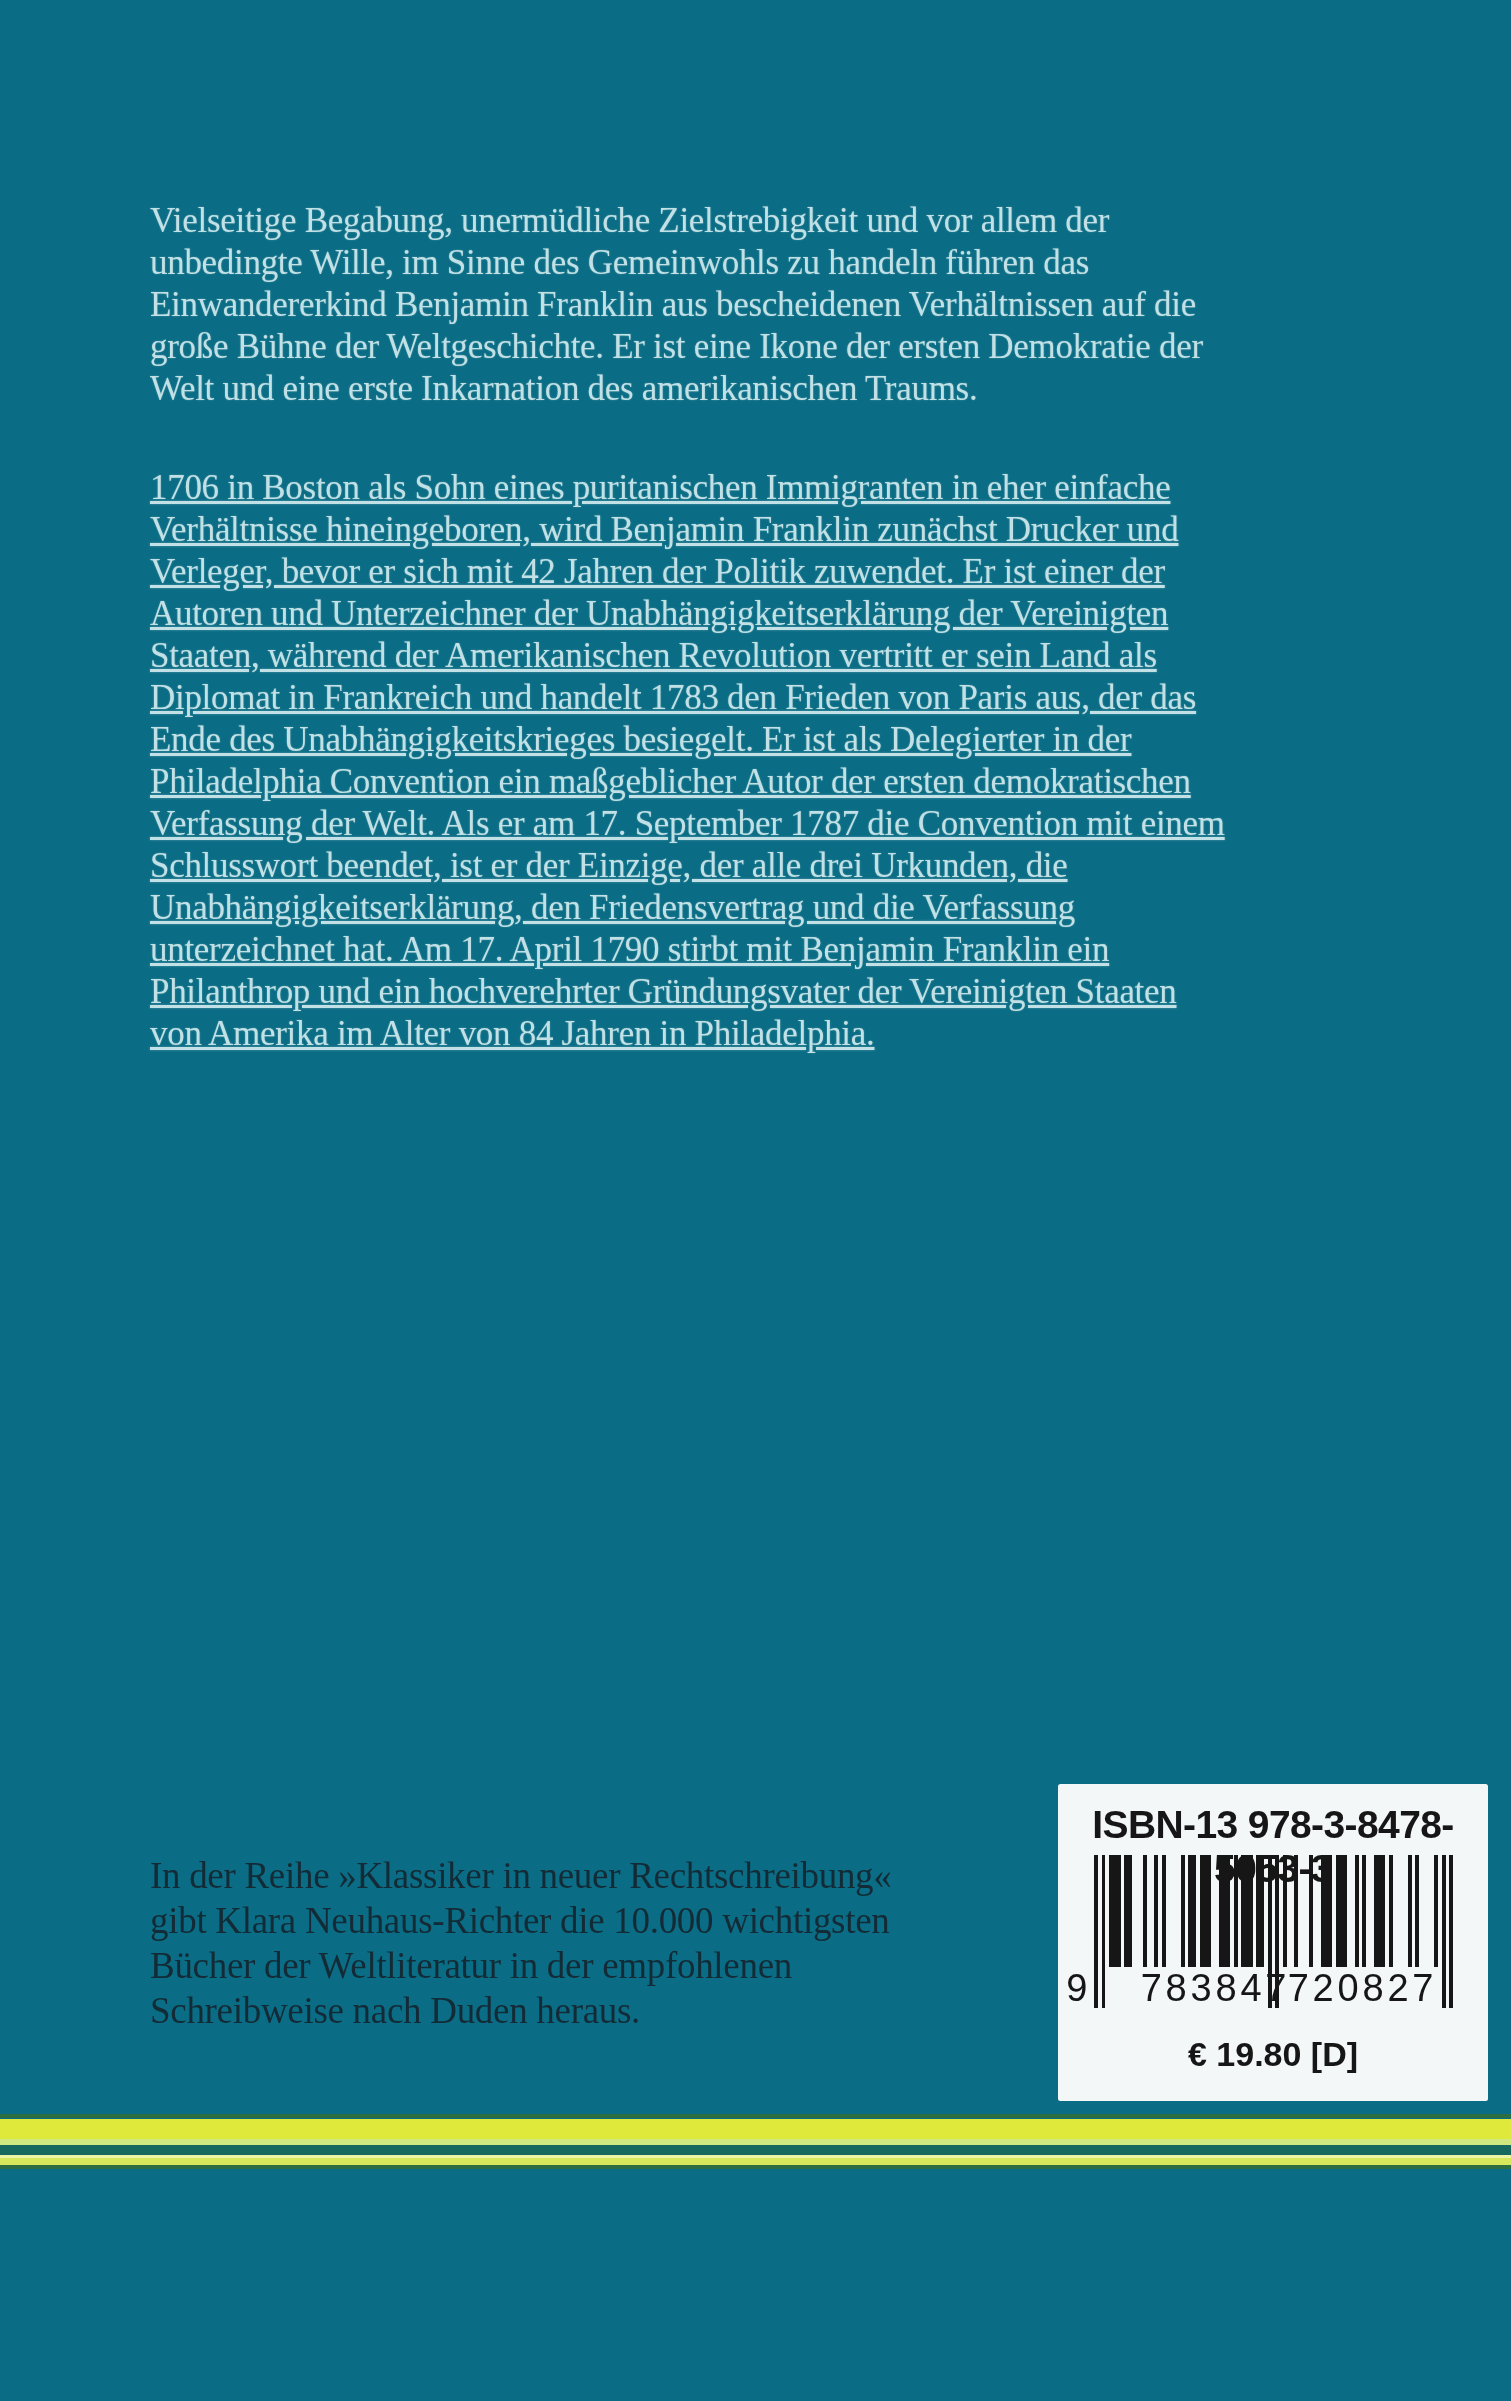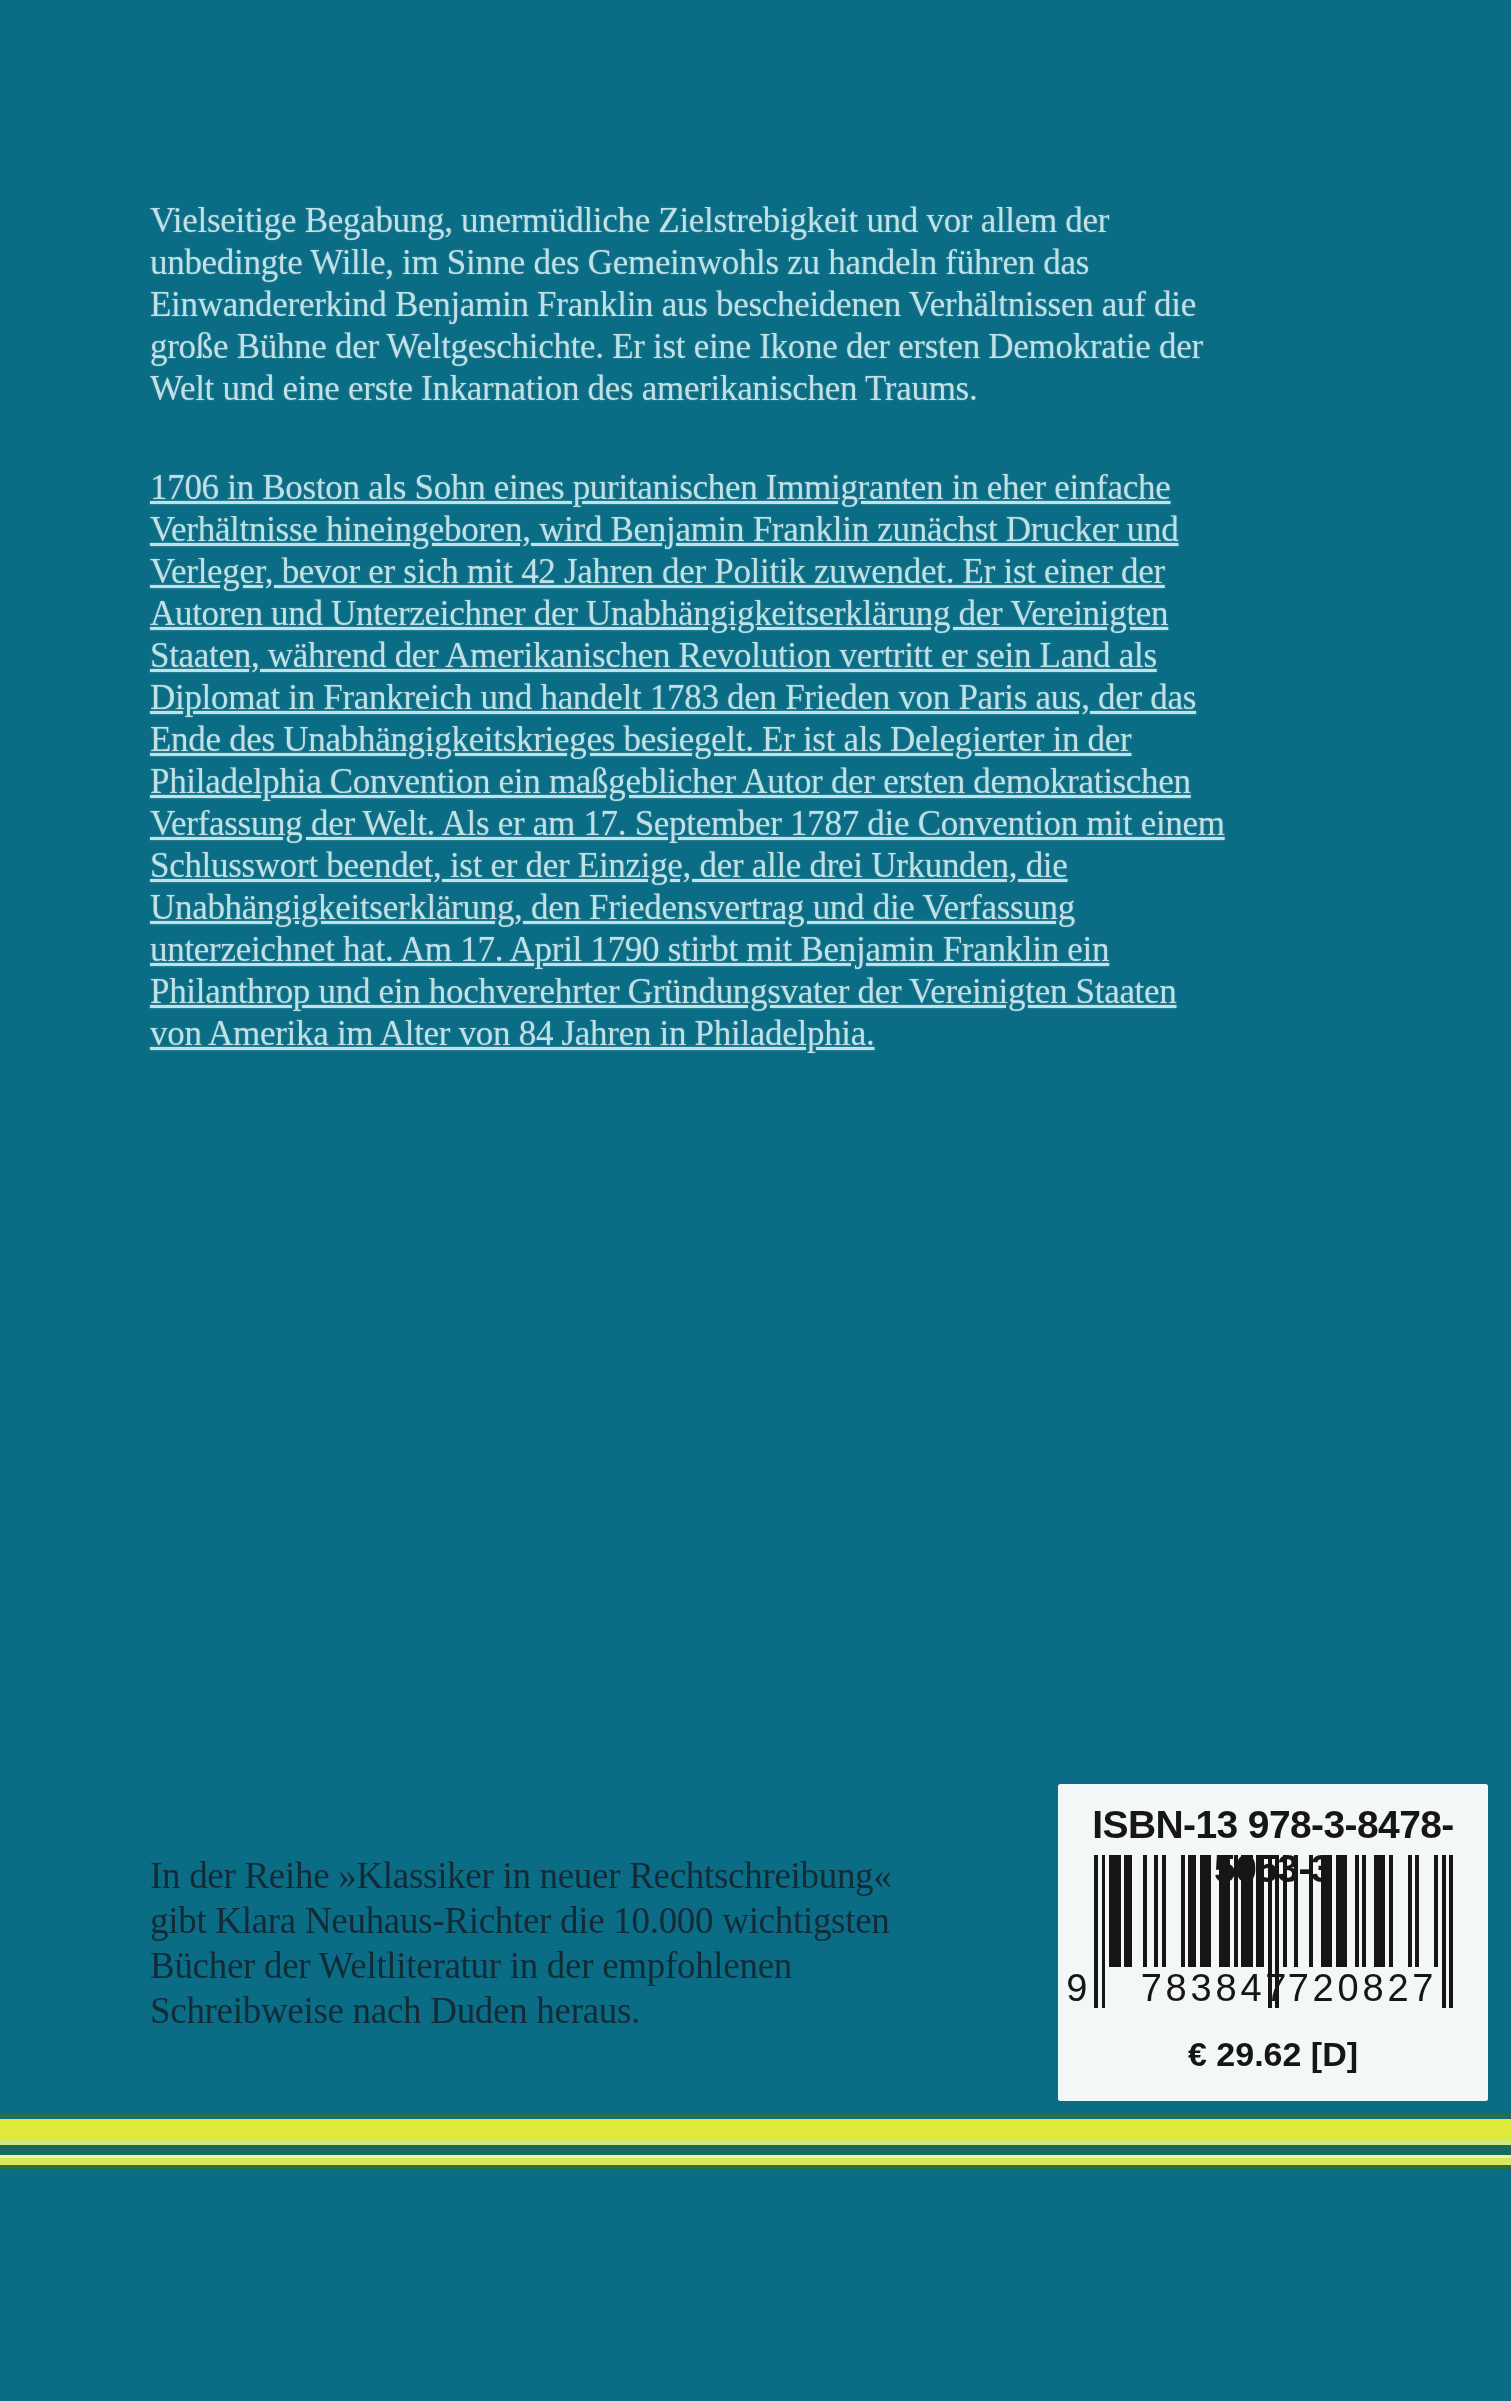--- a/index.html
+++ b/index.html
@@ -189,21 +189,21 @@
         <div class="bar" style="left: 321px; width: 3.8px; height: 112px;"></div>
         <div class="bar" style="left: 340px; width: 3.8px; height: 112px;"></div>
         <div class="bar" style="left: 348px; width: 3.8px; height: 153px;"></div>
         <div class="bar" style="left: 355px; width: 3.8px; height: 153px;"></div>
       </div>
 
     <div class="digit d9">9</div>
     <div class="digit g1">783847</div>
     <div class="digit g2">720827</div>
 
-    <div id="price">€ 29.62 [D]</div>
+    <div id="price">€ 19.80 [D]</div>
   </div>
 
   <div class="stripe" id="stripe-edge-top"></div>
   <div class="stripe" id="stripe-main"></div>
   <div class="stripe" id="stripe-pale"></div>
   <div class="stripe" id="stripe-gap"></div>
   <div class="stripe" id="stripe-highlight"></div>
   <div class="stripe" id="stripe-second"></div>
   <div class="stripe" id="stripe-edge-bottom"></div>
 

